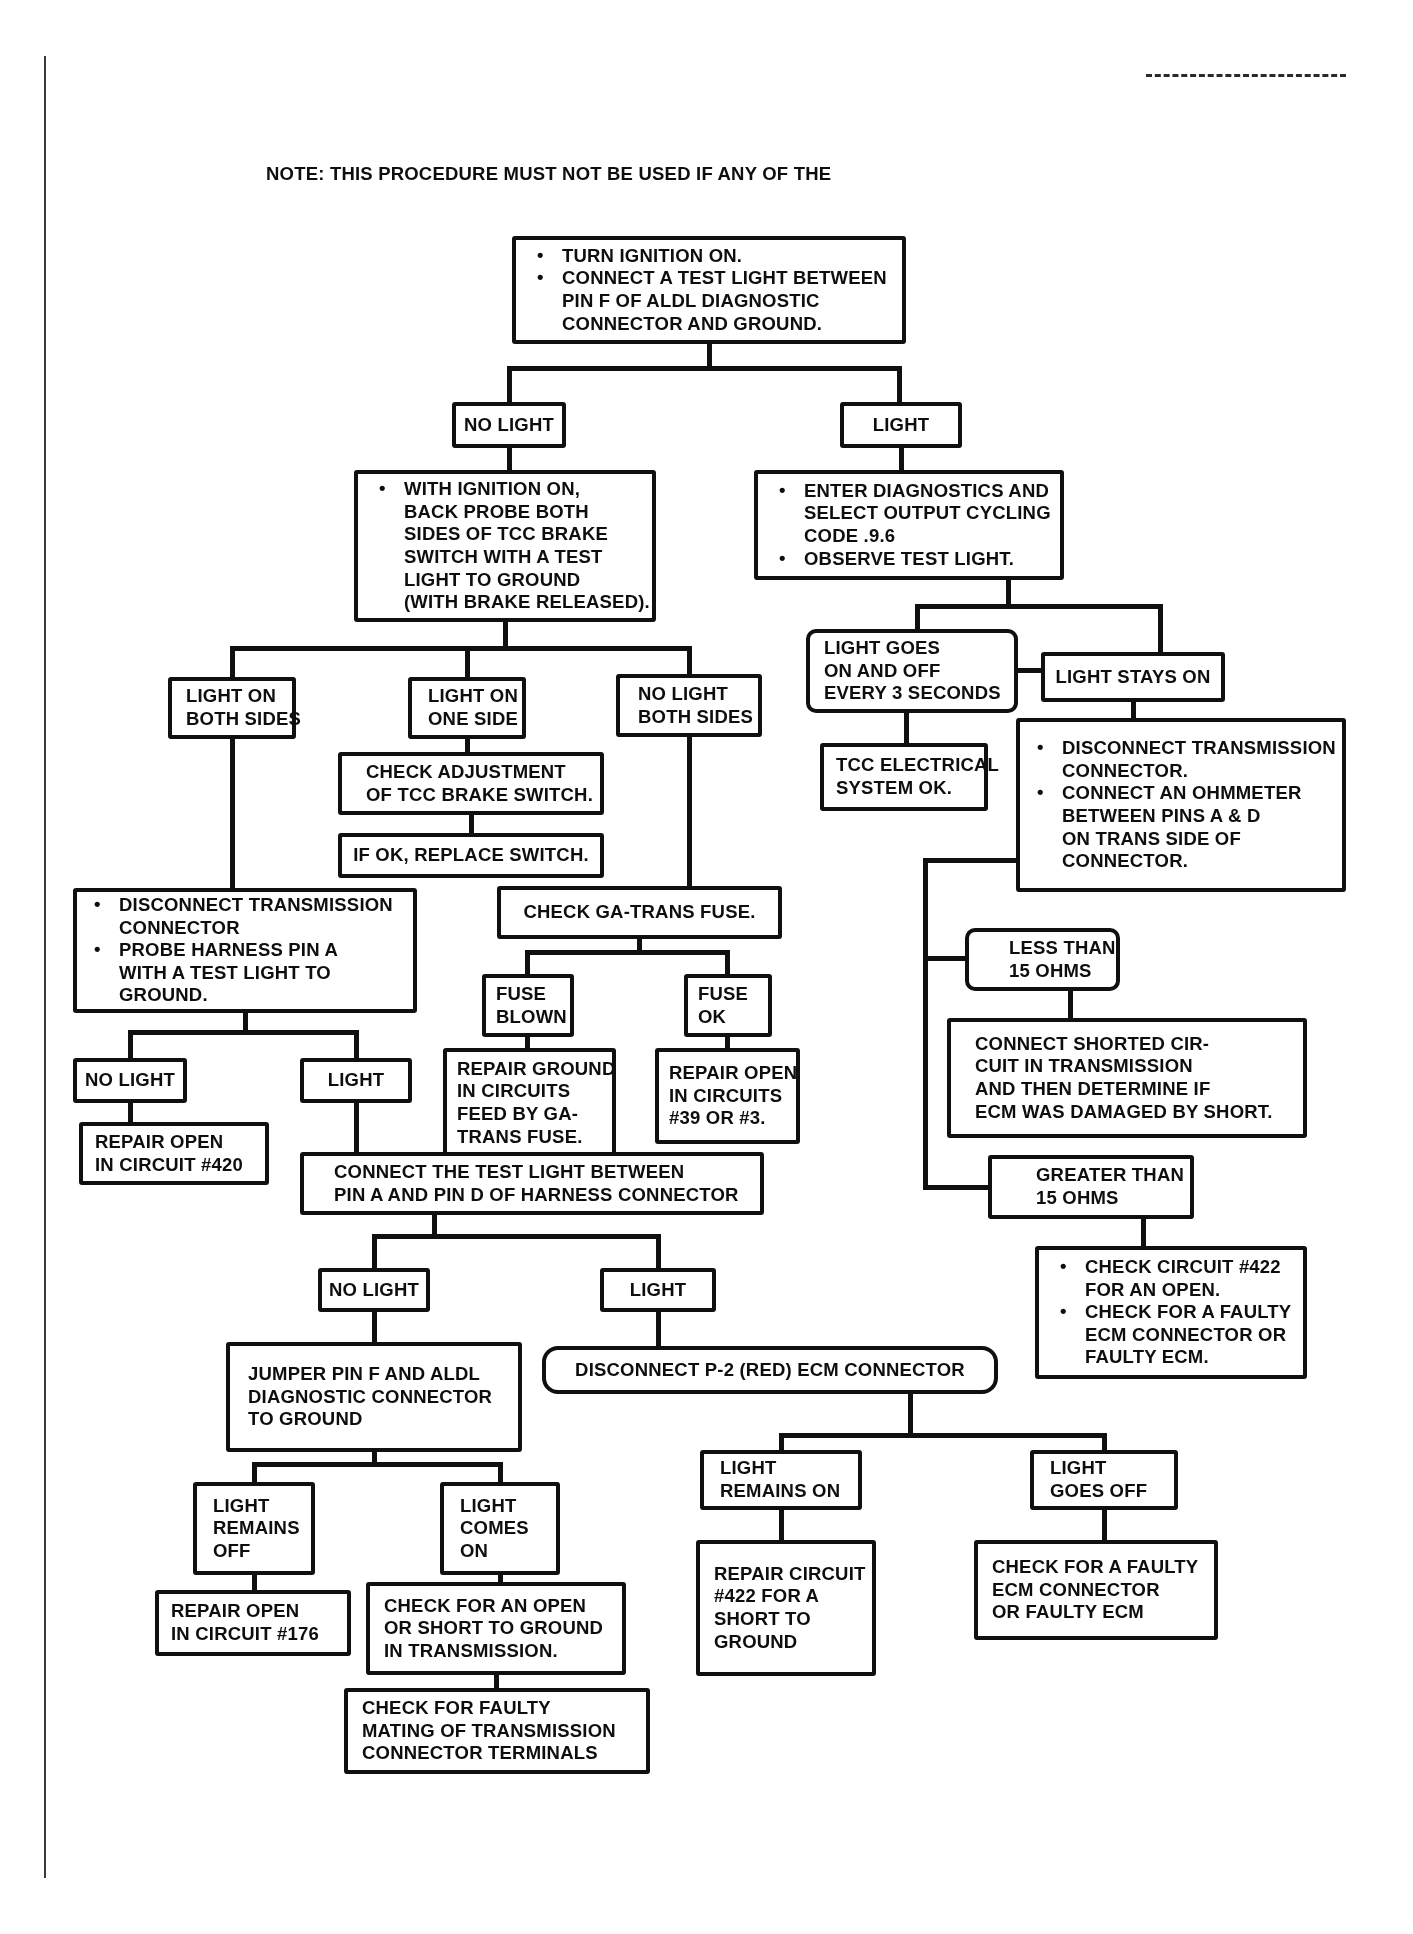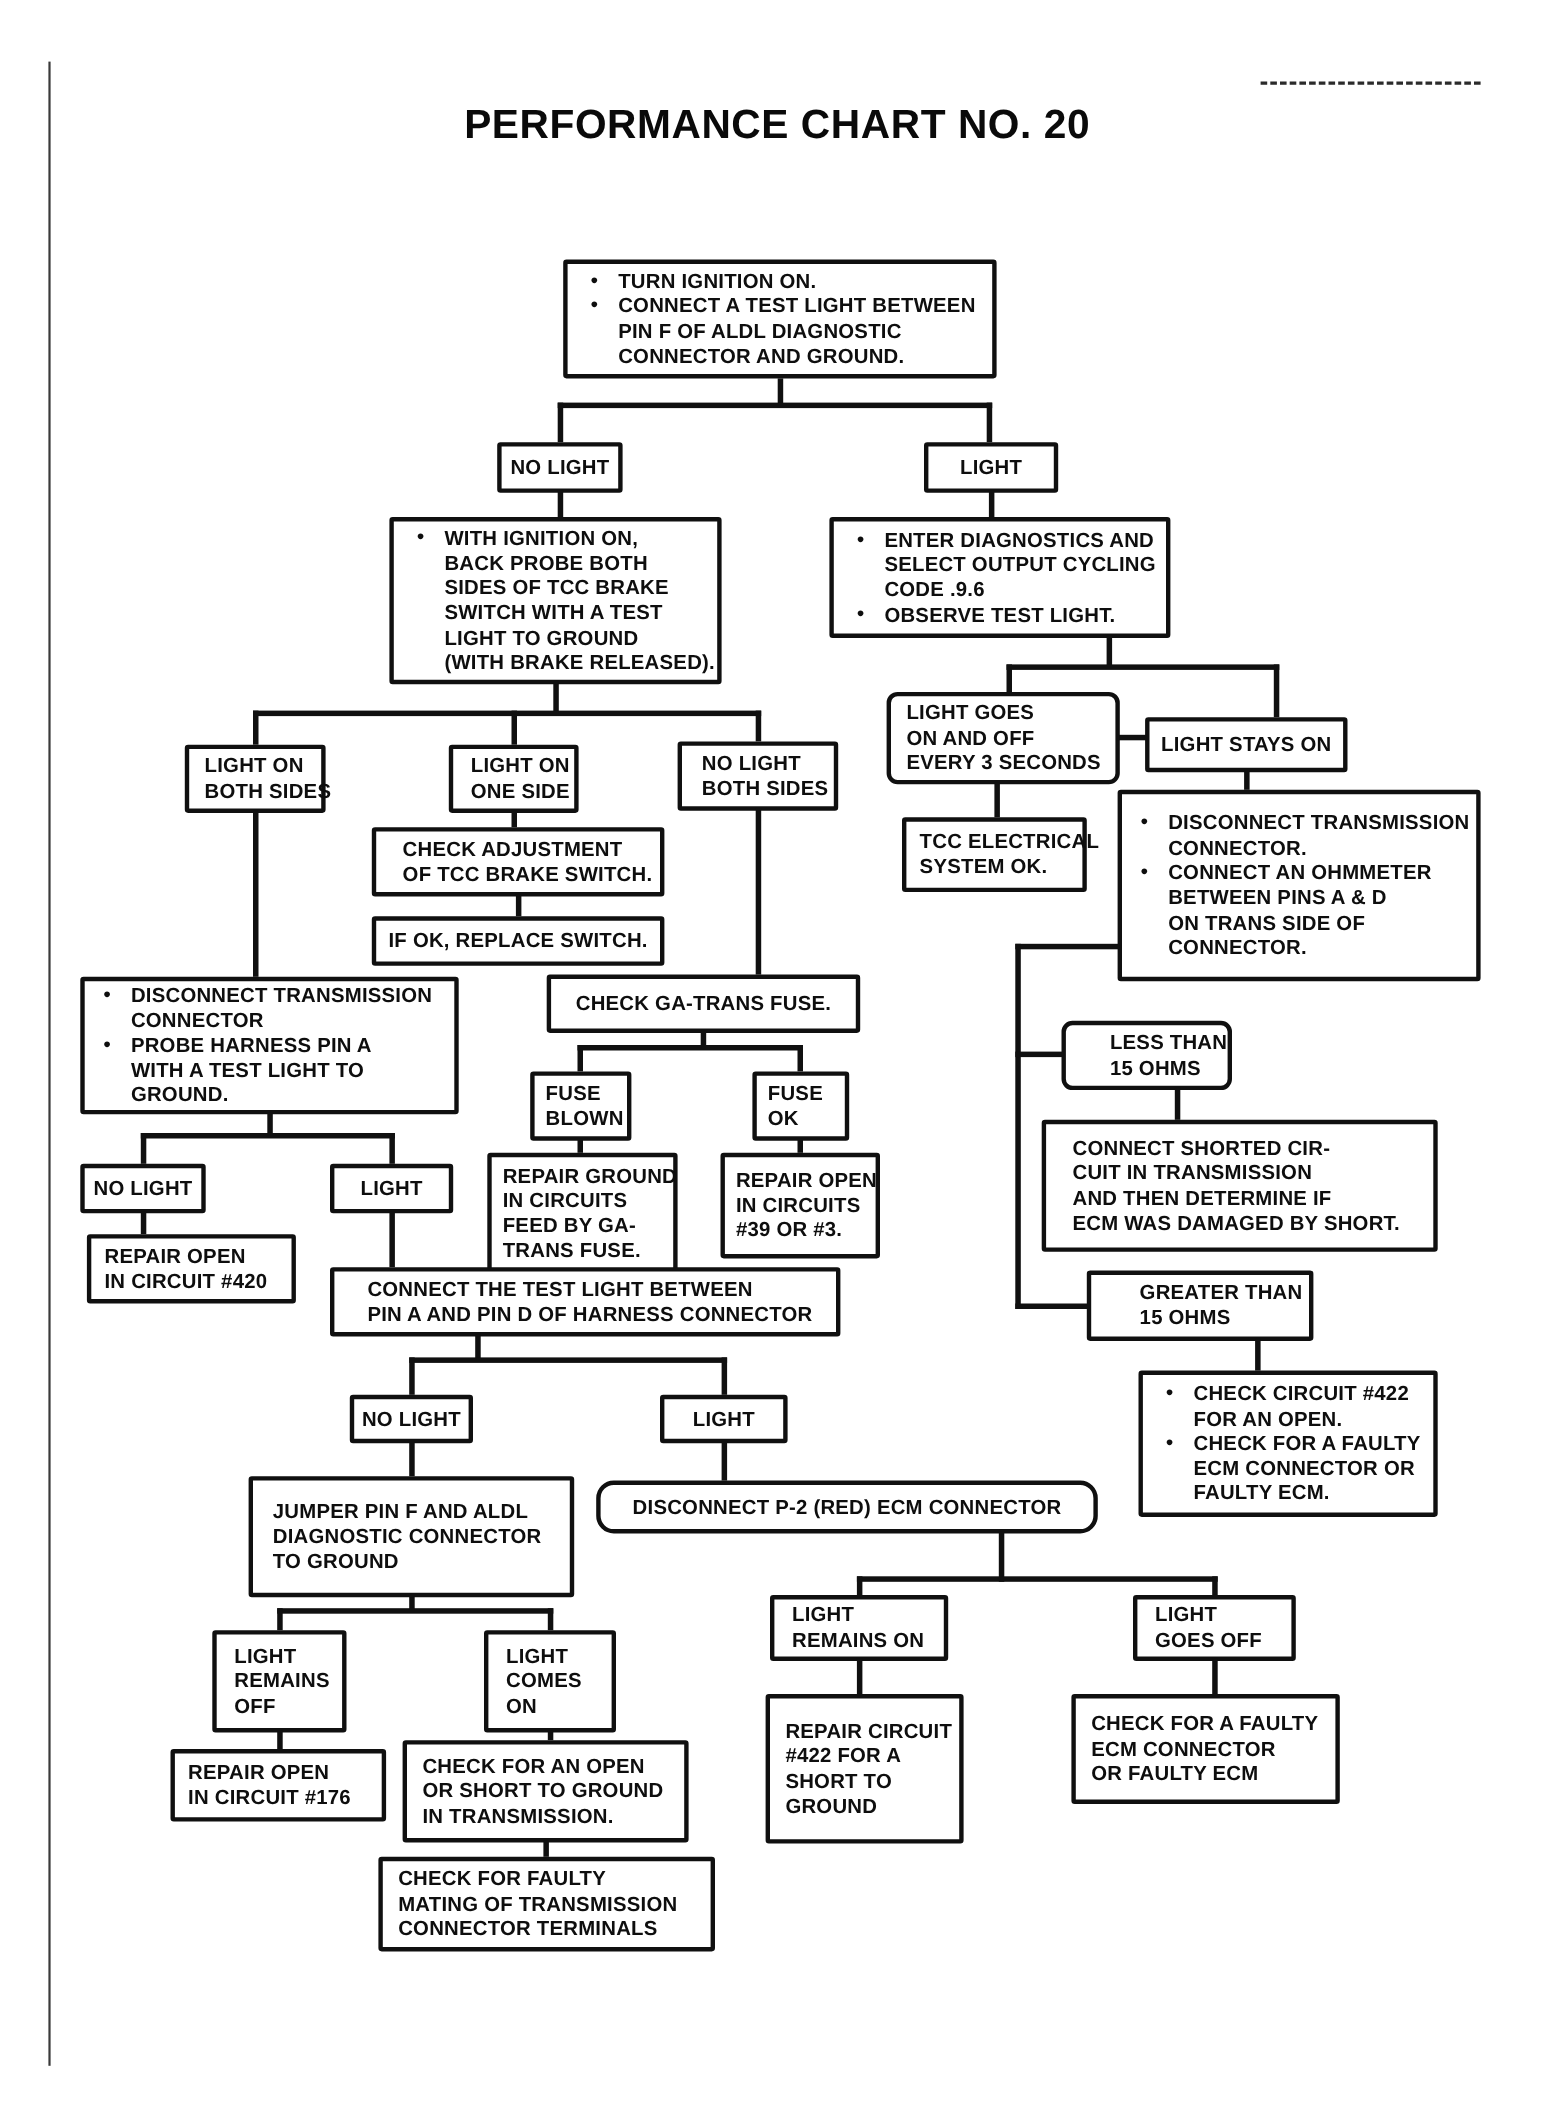--- a/index.html
+++ b/index.html
@@ -29,22 +29,22 @@
   .ln{white-space:nowrap;}
   .ln.bullet{position:relative;padding-left:32px;}
   .ln.cont{padding-left:32px;}
   .blt{position:absolute;left:7px;top:-1px;font-size:1.0em;}
   .conn{position:absolute;background:#101010;}
 </style>
 </head>
 <body>
 
 <div id="canvas">
-  <div class="page-title">PERFORMANCE CHART NO. 20</div>
   <div class="note">
+    <div>NOTE: THIS PROCEDURE MUST NOT BE USED IF ANY OF THE</div>
   </div>
   <div class="page-rule" style="left: 44px; top: 56px; width: 2px; height: 1822px;"></div>
   <div class="dashed-line" style="left: 1146px; top: 74px; width: 200px;"></div>
   <div id="flow-layer">
       <div class="node" style="left: 512px; top: 236px; width: 394px; height: 108px;">
         <div class="ln bullet"><span class="blt">•</span><span>TURN IGNITION ON.</span></div>
         <div class="ln bullet"><span class="blt">•</span><span>CONNECT A TEST LIGHT BETWEEN</span></div>
         <div class="ln cont"><span>PIN F OF ALDL DIAGNOSTIC</span></div>
         <div class="ln cont"><span>CONNECTOR AND GROUND.</span></div>
       </div>

